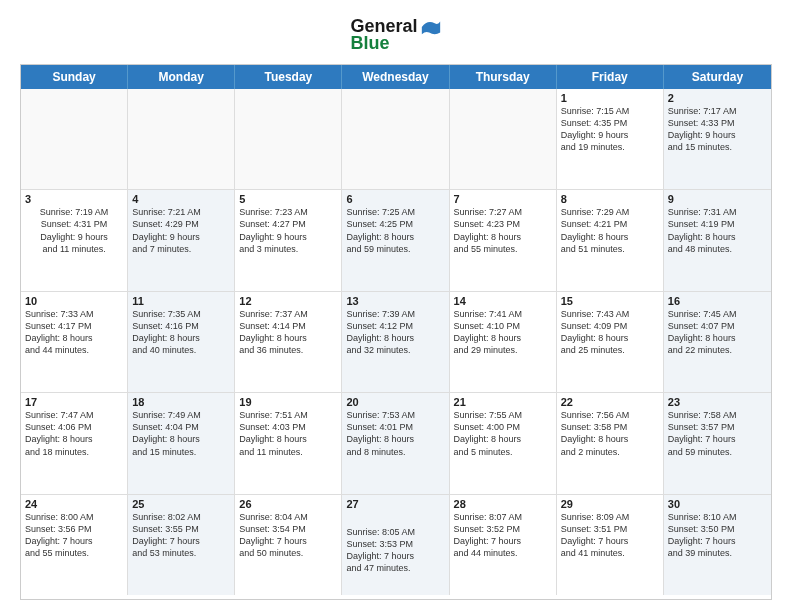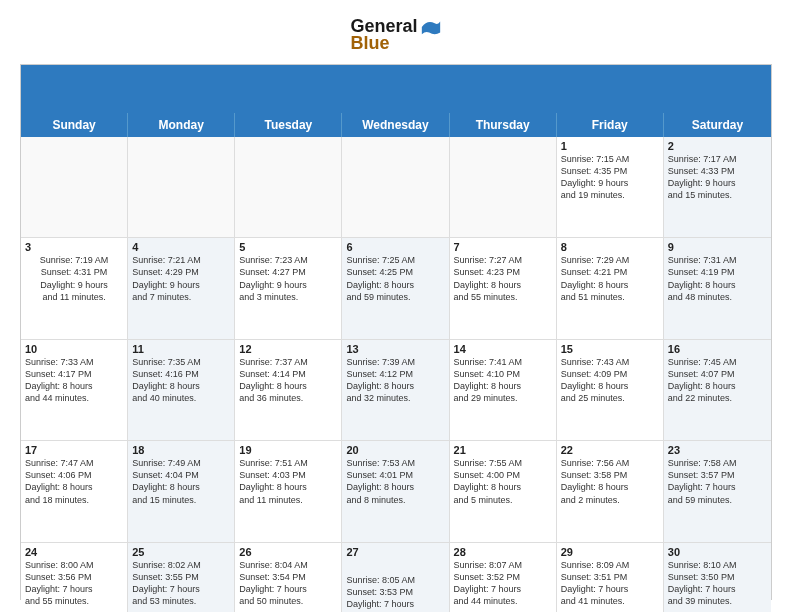--- a/index.html
+++ b/index.html
@@ -61,21 +61,20 @@
       grid-template-columns: repeat(7, 1fr);
       background: #2e7abf;
     }
     .cal-header-cell {
       padding: 5px 4px;
       text-align: center;
       color: #fff;
       font-size: 12px;
       font-weight: bold;
       border-right: 1px solid #5599cc;
-      margin-top: 48px;
     }
     .cal-header-cell:last-child { border-right: none; }
     .cal-body {
       display: flex;
       flex-direction: column;
       height: calc(100% - 28px);
     }
     .cal-row {
       display: grid;
       grid-template-columns: repeat(7, 1fr);
@@ -113,21 +112,21 @@
 <div class="page">
   <div class="header">
     <div class="logo">
       <div style="display:flex;flex-direction:column;align-items:flex-start;">
         <div style="display:flex;align-items:center;">
           <span class="logo-text">General</span>
           <svg class="logo-icon" viewBox="0 0 24 24" fill="#2e7abf">
             <path d="M2 12 Q8 4 16 8 Q20 10 22 6 L22 18 Q16 22 10 18 Q6 16 2 20 Z"></path>
           </svg>
         </div>
-        <span class="logo-text" style="color:#a16207;margin-top:-4px;">Blue</span>
+        <span class="logo-text" style="color:#15803d;margin-top:-4px;">Blue</span>
       </div>
     </div>
     <div class="title-block">
       <div class="month-title"></div>
       <div class="location"></div>
     </div>
   </div>
 
   <div class="calendar">
     <div class="cal-header">

